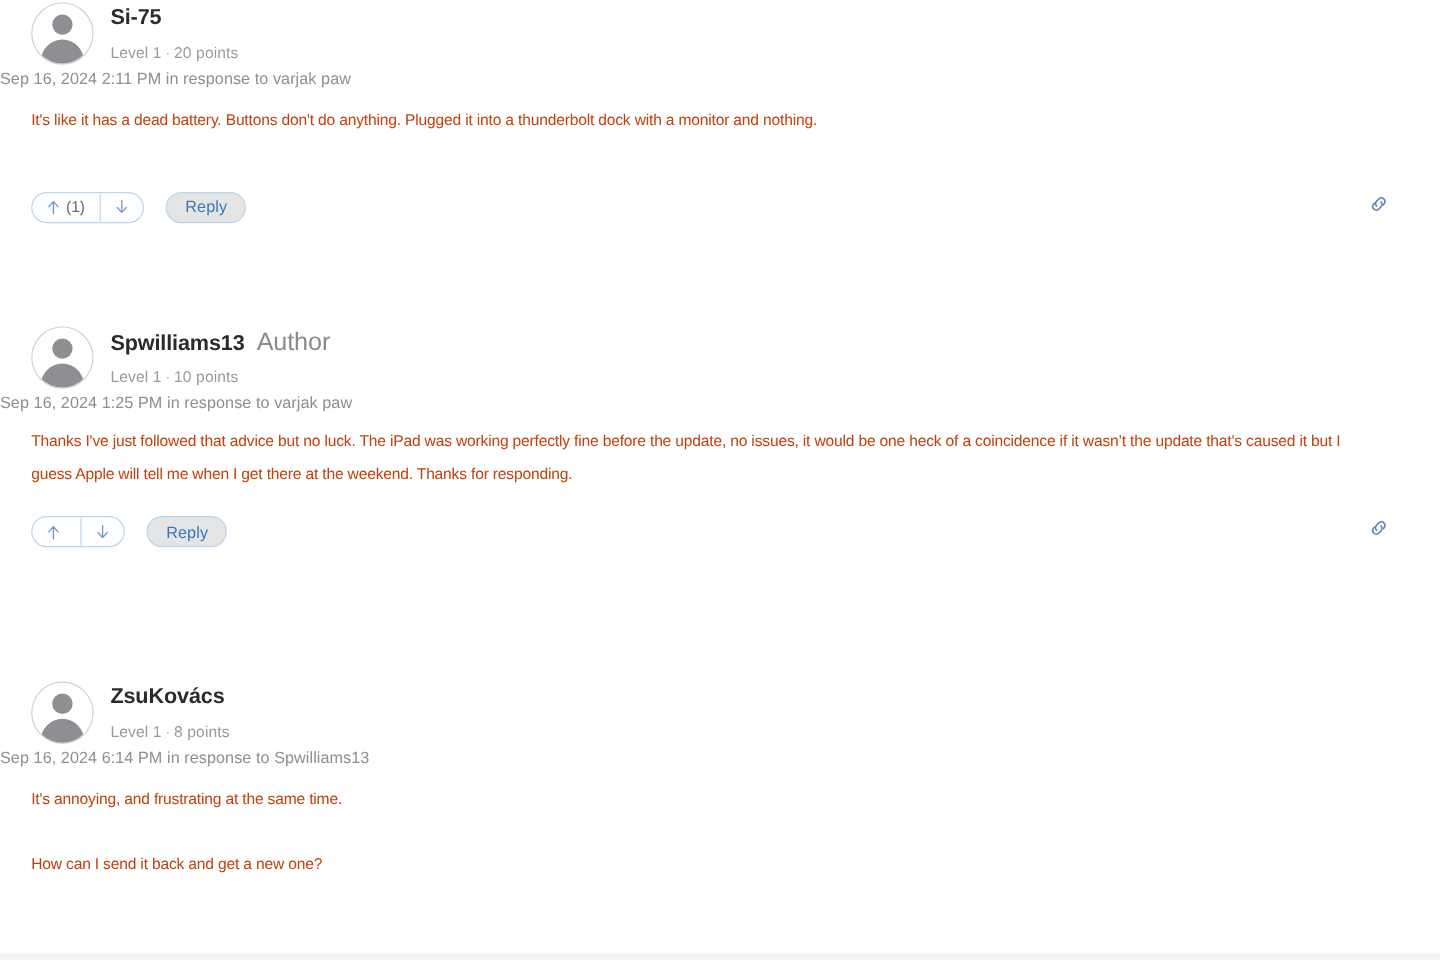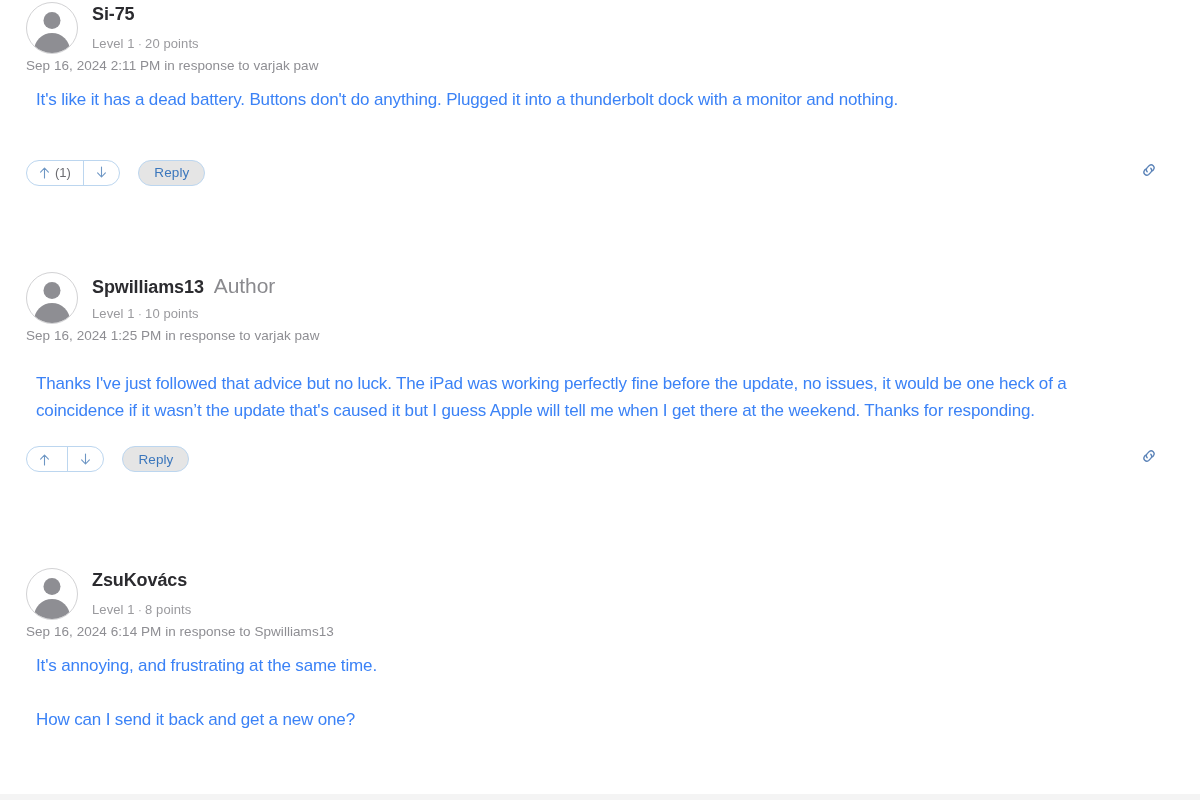--- a/index.html
+++ b/index.html
@@ -89,33 +89,32 @@
     letter-spacing: 0.1px;
   }
   .meta-row .dot {
     display: inline-block;
     padding: 0 3px;
     color: #b0b0b4;
   }
 
   
   .timestamp {
-    padding-left: 26px;
     font-size: 13.5px;
     color: #8e8e93;
     letter-spacing: 0.05px;
   }
 
   
   .c-body {
-    padding-left: 36px;
+    padding-left: 26px;
     padding-right: 30px;
-    font-size: 17px;
+    font-size: 13px;
     line-height: 26.5px;
-    color: #3b82f6;
+    color: #c2410c;
     letter-spacing: -0.15px;
     max-width: 1160px;
   }
   .c-body p + p { margin-top: 27px; }
 
   
   .c-actions {
     position: relative;
     padding-left: 26px;
     height: 30px;
@@ -250,21 +249,21 @@
         <span class="username">Spwilliams13</span>
         <span class="author-badge">Author</span>
       </div>
       <div class="meta-row">
         <span>Level 1</span><span class="dot">·</span><span>10 points</span>
       </div>
     </div>
 
     <div class="timestamp">Sep 16, 2024 1:25 PM in response to varjak paw</div>
 
-    <div class="c-body" style="margin-top:28px; padding-right:42px;">
+    <div class="c-body" style="margin-top:12px; padding-right:42px;">
       <p>Thanks I've just followed that advice but no luck. The iPad was working perfectly fine before the update, no issues, it would be one heck of a coincidence if it wasn’t the update that's caused it but I guess Apple will tell me when I get there at the weekend. Thanks for responding.</p>
     </div>
 
     <div class="c-actions" style="margin-top:22px;">
       <span class="vote-group">
         <button class="vote-btn up">
           <span>
             <svg width="11" height="13" viewBox="0 0 11 13" fill="none" stroke="#6d96c4" stroke-width="1.1">
               <path d="M5.5 12 V2.6 M1.6 6.2 L5.5 2 L9.4 6.2" stroke-linecap="round" stroke-linejoin="round"></path>
             </svg>

